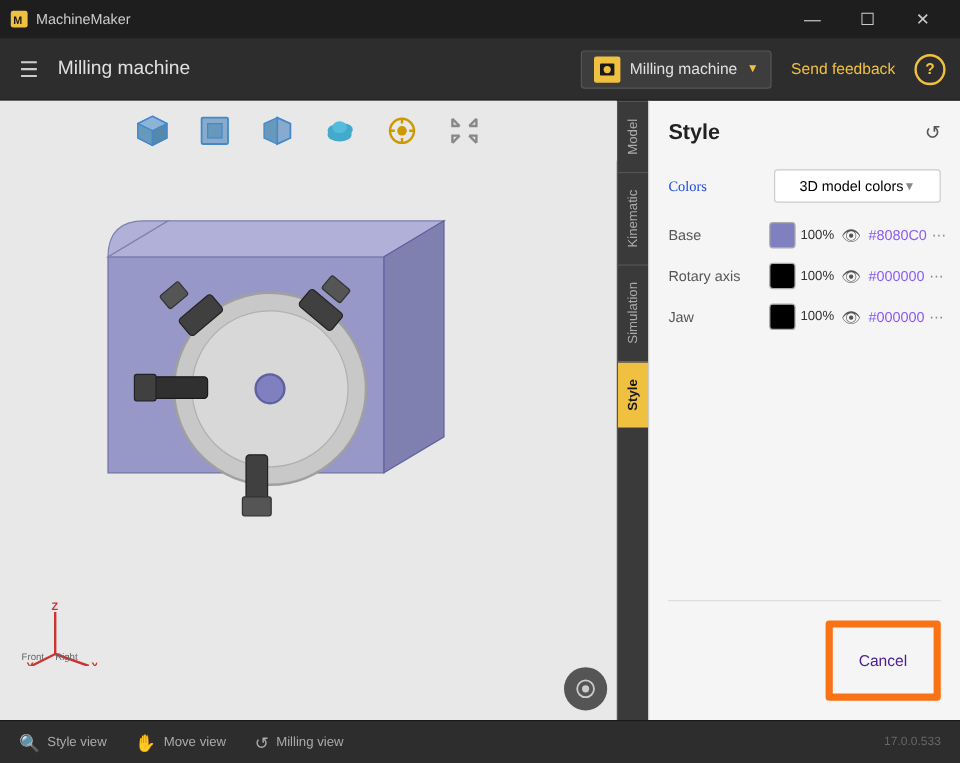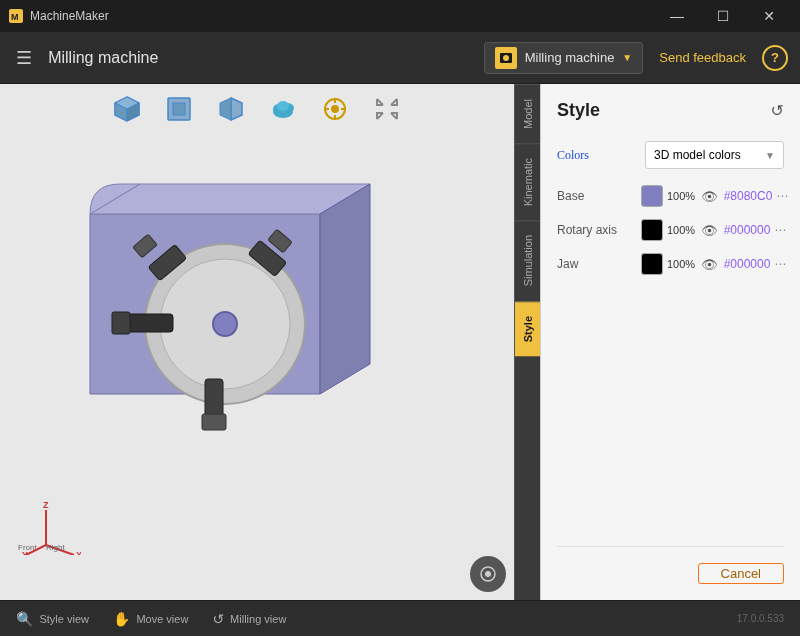--- a/index.html
+++ b/index.html
@@ -198,21 +198,21 @@
     .color-select {
       flex: 1;
       height: 28px;
       border: 1px solid #ccc;
       background: white;
       border-radius: 3px;
       padding: 0 8px;
       font-size: 12px;
       display: flex;
       align-items: center;
-      justify-content: space-between;
+      justify-content: center;
       cursor: pointer;
     }
     .select-arrow { color: #888; font-size: 10px; }
 
     .color-row {
       display: flex;
       align-items: center;
       margin-bottom: 12px;
       gap: 4px;
     }
@@ -255,26 +255,26 @@
     .bottom-tools { display: flex; align-items: center; gap: 24px; }
     .bottom-tool {
       display: flex; align-items: center; gap: 6px;
       color: #aaaaaa; font-size: 11px; cursor: pointer;
     }
     .bottom-tool-icon { font-size: 14px; }
 
     .bottom-right { display: flex; align-items: center; gap: 12px; }
     .version-text { color: #666; font-size: 10px; }
     .cancel-btn {
-      padding: 2px 22px;
+      padding: 20px 22px;
       background: transparent;
-      border: 1px solid #f97316;
+      border: 6px solid #f97316;
       border-radius: 3px;
       font-size: 13px;
-      color: #a16207;
+      color: #4c1d95;
       cursor: pointer;
     }
     .apply-btn {
       padding: 8px 22px;
       background: #f0c040;
       border: none;
       border-radius: 3px;
       font-size: 13px;
       font-weight: 600;
       color: #1a1a1a;

